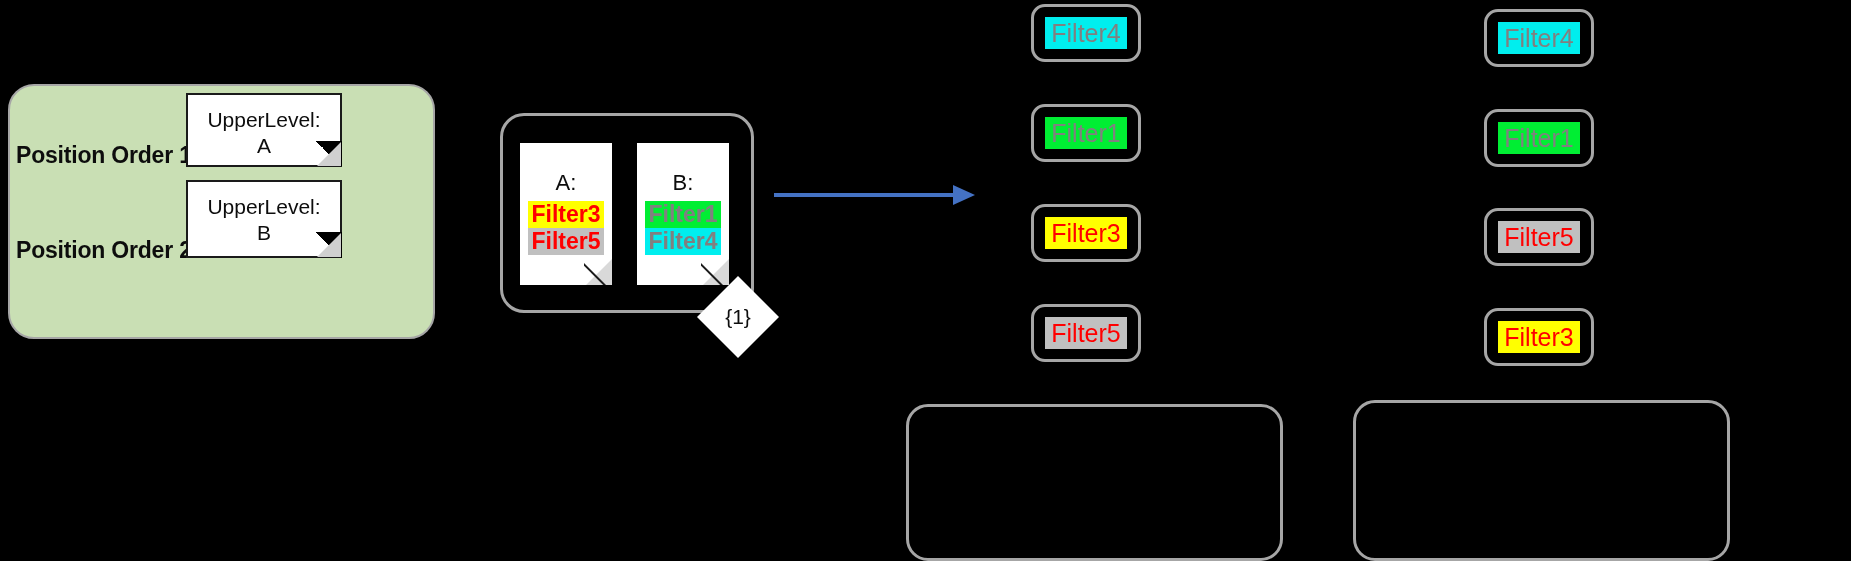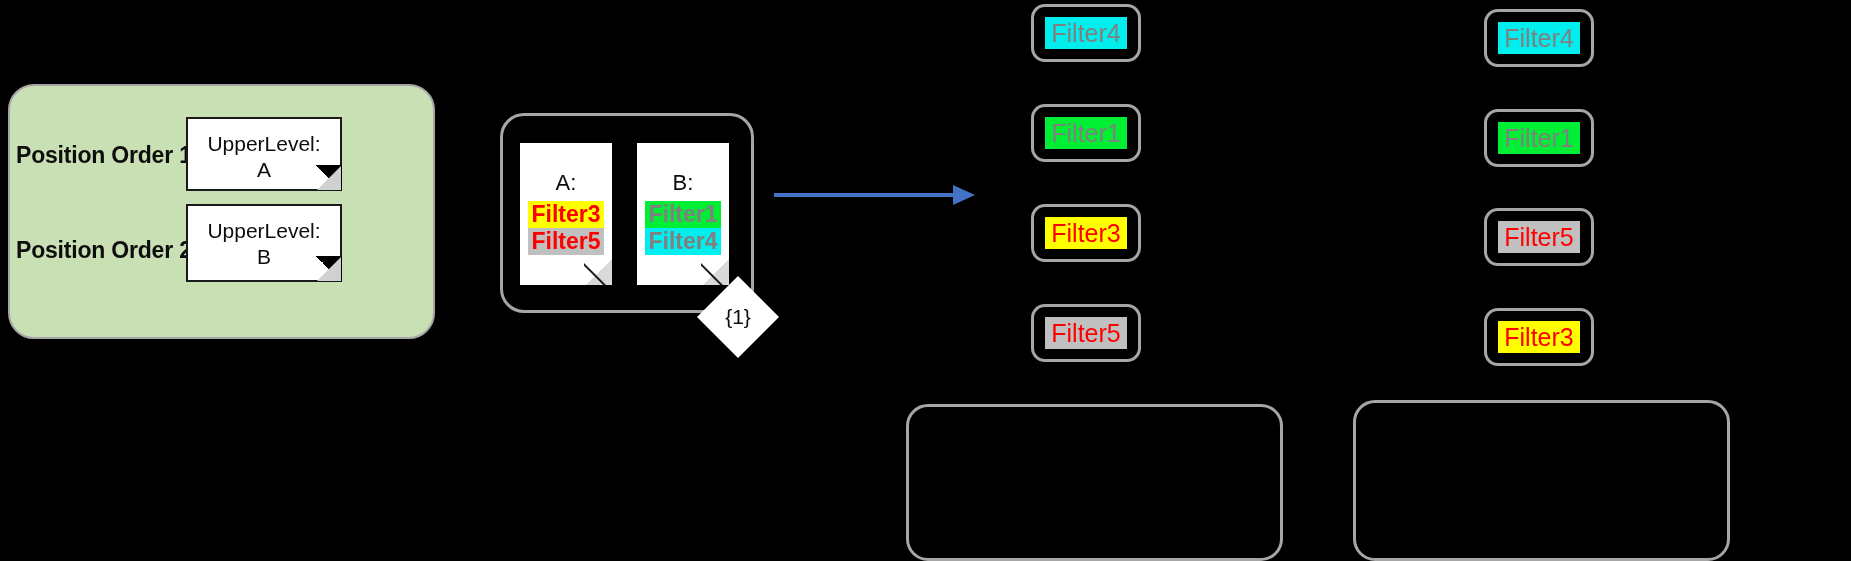--- a/index.html
+++ b/index.html
@@ -39,21 +39,20 @@
     letter-spacing: -0.2px;
   }
   .order-label.l1 { left: 16px; top: 142px; }
   .order-label.l2 { left: 16px; top: 237px; }
 
   
   .note {
     position: absolute;
     background: #5eead4;
     box-sizing: border-box;
-    margin-top: 24px;
   }
   .note .note-body {
     position: absolute;
     inset: 0;
     background: #FFFFFF;
     border: 2px solid #1a1a1a;
     box-sizing: border-box;
   }
   .note .fold {
     position: absolute;

